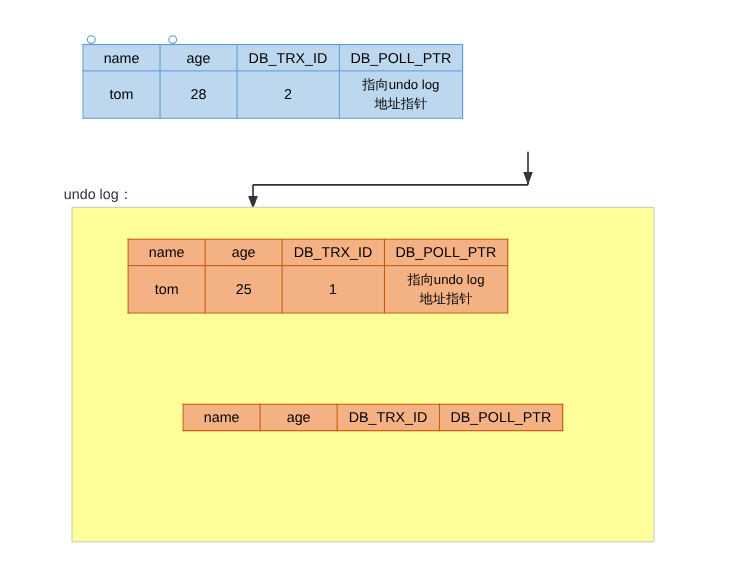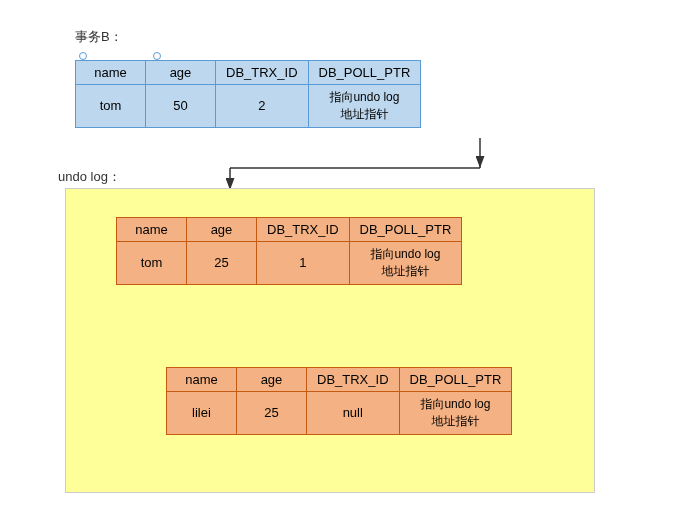--- a/index.html
+++ b/index.html
@@ -125,39 +125,38 @@
   <line x1="480" y1="138" x2="480" y2="168" stroke="#333" stroke-width="1.5" marker-end="url(#arrowhead)"></line>
   <line x1="480" y1="168" x2="230" y2="168" stroke="#333" stroke-width="1.5"></line>
   <line x1="230" y1="168" x2="230" y2="190" stroke="#333" stroke-width="1.5" marker-end="url(#arrowhead)"></line>
 
   <line x1="520" y1="296" x2="520" y2="330" stroke="#333" stroke-width="1.5"></line>
   <line x1="520" y1="330" x2="290" y2="330" stroke="#333" stroke-width="1.5"></line>
   <line x1="290" y1="330" x2="290" y2="366" stroke="#333" stroke-width="1.5" marker-end="url(#arrowhead)"></line>
 </svg>
 
 <div class="top-section">
-  <div class="section-label">事务B：</div>
 
   <div style="display:flex; align-items:center; margin-bottom:0; margin-left:2px; margin-top:4px;">
     <div class="dot"></div>
     <div style="width:62px;"></div>
     <div class="dot"></div>
   </div>
 
   <table class="blue-table">
     <tbody>
         <tr>
       <td class="header-cell">name</td>
       <td class="header-cell">age</td>
       <td class="header-cell">DB_TRX_ID</td>
       <td class="header-cell">DB_POLL_PTR</td>
     </tr>
     <tr>
       <td class="data-cell">tom</td>
-      <td class="data-cell">50</td>
+      <td class="data-cell">28</td>
       <td class="data-cell">2</td>
       <td class="data-cell" style="font-size:12px; line-height:1.4;">指向undo log<br>地址指针</td>
     </tr>
   </tbody>
     </table>
 </div>
 
 <div class="undo-label">undo log：</div>
 
 <div class="yellow-box">
@@ -183,23 +182,17 @@
 
   <div class="second-orange">
     <table class="orange-table">
       <tbody>
           <tr>
         <td>name</td>
         <td>age</td>
         <td>DB_TRX_ID</td>
         <td>DB_POLL_PTR</td>
       </tr>
-      <tr>
-        <td>lilei</td>
-        <td>25</td>
-        <td>null</td>
-        <td style="font-size:12px; line-height:1.4;">指向undo log<br>地址指针</td>
-      </tr>
     </tbody>
       </table>
   </div>
 
 </div>
 
 </body></html>

